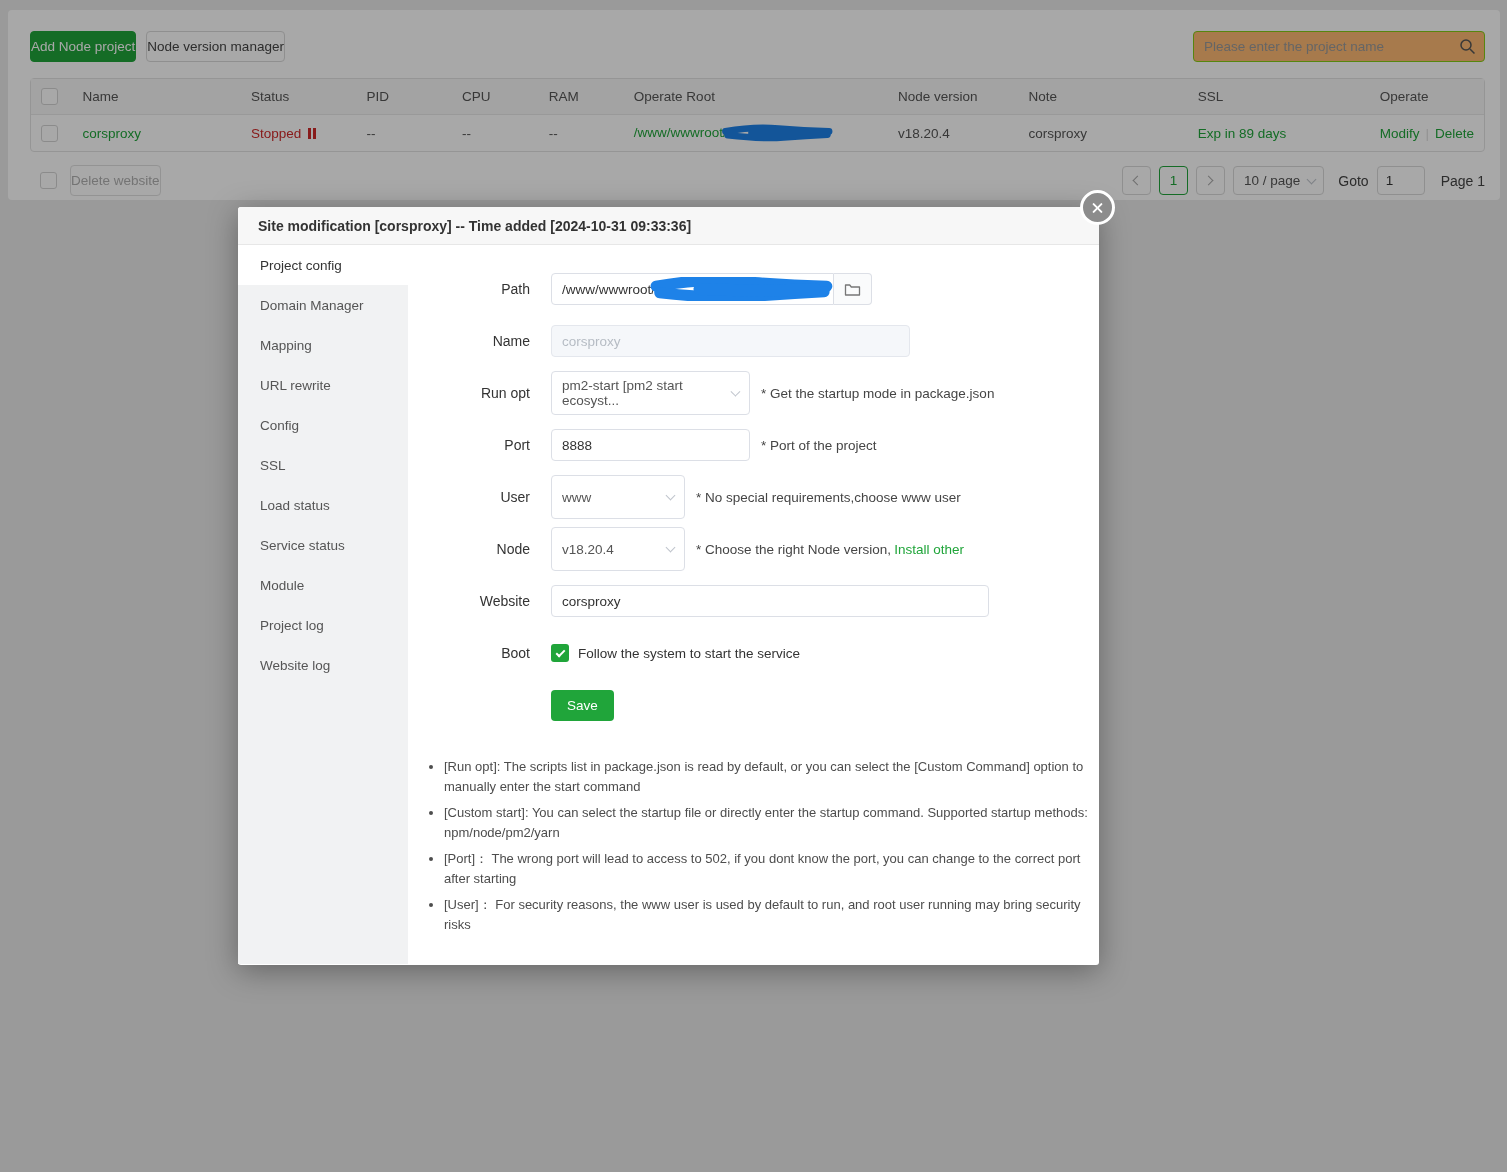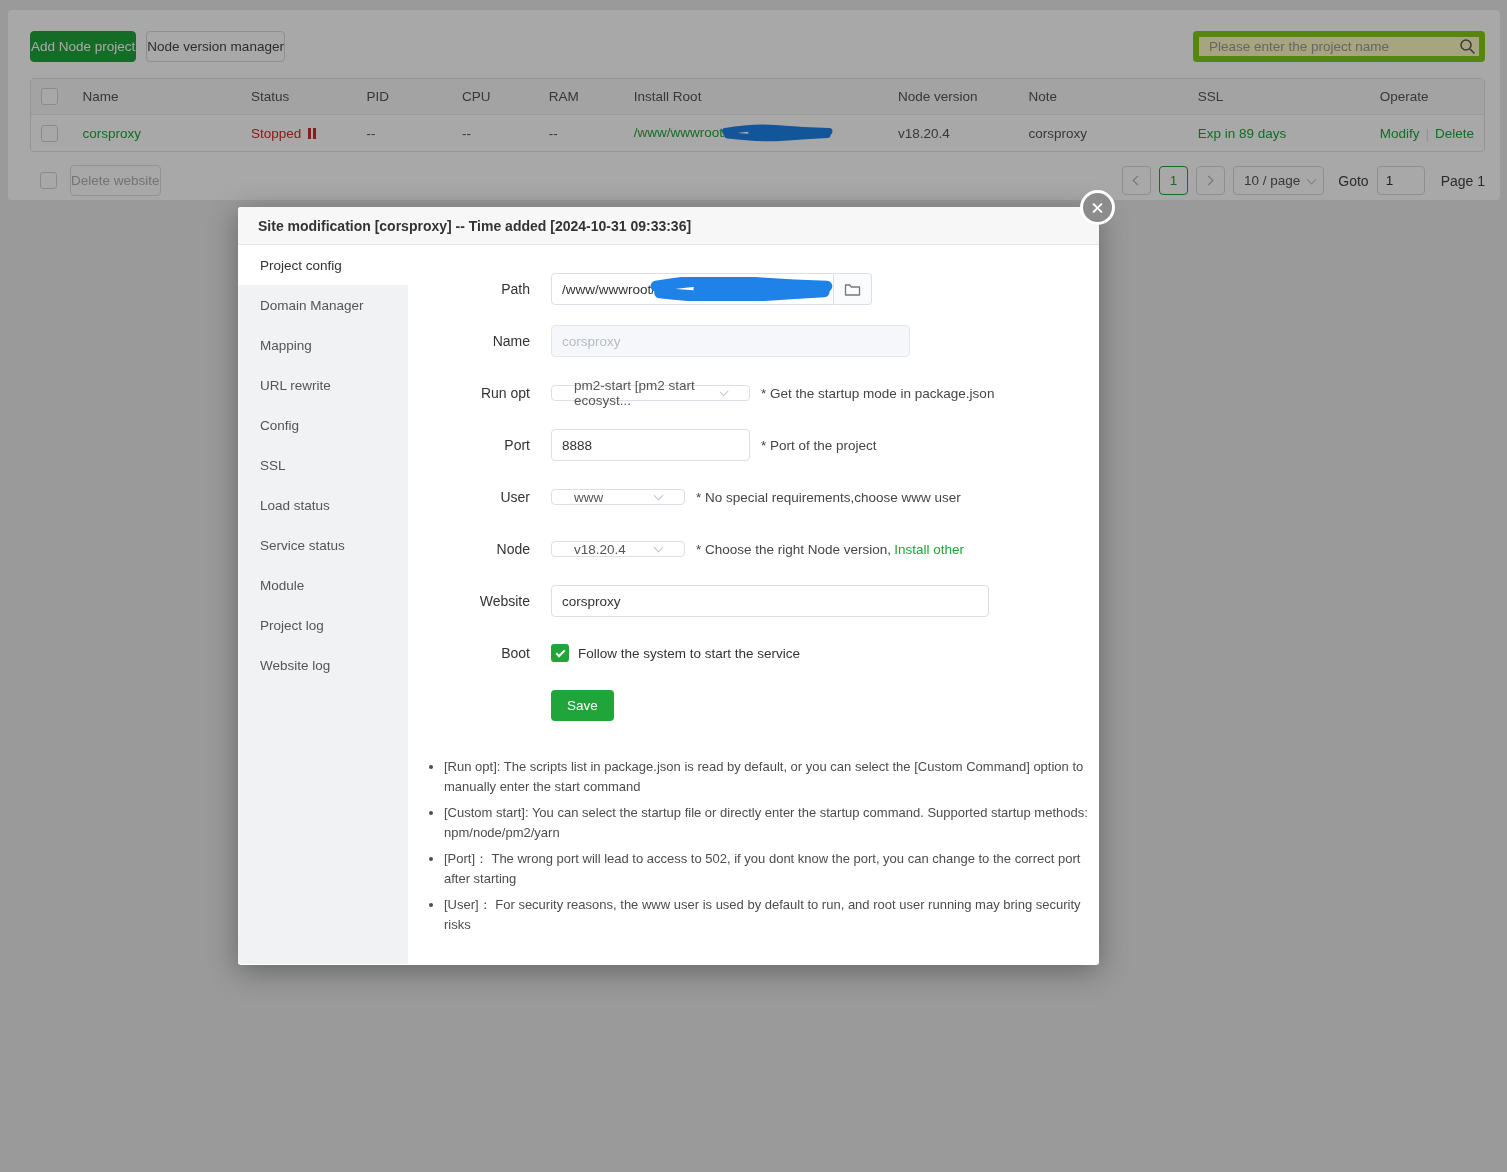--- a/index.html
+++ b/index.html
@@ -22,23 +22,23 @@
   .btn {
     height:31px; padding:0 0; border-radius:4px; font-size:13.5px;
     display:inline-flex; align-items:center; cursor:pointer;
     border:1px solid #d9d9d9; background:#fff; color:#454545;
   }
   .btn-green { background:#20a53a; border-color:#20a53a; color:#fff; }
   .btn + .btn { margin-left:10px; }
   .btn-disabled { color:#b0b0b0; border-color:#e0e0e0; }
   .search-wrap { margin-left:auto; position:relative; width:292px; }
   .search-wrap input {
-    width:100%; height:31px; border:6px solid #84cc16; border-radius:4px;
+    width:100%; height:31px; border:1px solid #84cc16; border-radius:4px;
     padding:0 34px 0 10px; font-size:13.5px; color:#333; outline:none;
-    font-family:"Liberation Sans", sans-serif; background:#fef9c3;
+    font-family:"Liberation Sans", sans-serif; background:#fdba74;
   }
   .search-wrap input::placeholder { color:#9a9a9a; }
   .search-icon { position:absolute; right:9px; top:7px; }
 
   table.sites {
     margin-top:16px; width:1455px; border-collapse:separate; border-spacing:0;
     border:1px solid #e3e3e3; border-radius:4px; font-size:13.5px;
   }
   table.sites th, table.sites td {
     height:36px; text-align:left; padding:0 10px; font-weight:400;
@@ -133,23 +133,23 @@
   .inp:disabled { background:#f5f7fa; border-color:#e4e7ed; color:#b6bcc4; }
   .path-group { position:relative; display:flex; }
   .path-input { width:283px; border-radius:4px 0 0 4px; }
   .folder-btn {
     width:38px; height:32px; border:1px solid #dcdfe6; border-left:none;
     border-radius:0 4px 4px 0; background:#fafbfc; cursor:pointer;
     display:flex; align-items:center; justify-content:center;
   }
   .path-scribble { position:absolute; left:92px; top:4px; pointer-events:none; }
   .sel {
-    height:16px; border:1px solid #dcdfe6; border-radius:4px; background:#fff;
+    height:44px; border:1px solid #dcdfe6; border-radius:4px; background:#fff;
     display:flex; align-items:center; justify-content:space-between;
-    padding:0 22px; color:#555; cursor:pointer;
+    padding:0 10px; color:#555; cursor:pointer;
   }
   .sel-runopt, .inp-port { width:199px; }
   .sel-sm { width:134px; }
   .inp-remark { width:438px; }
   .hint { margin-left:11px; color:#454545; font-size:13.5px; }
   .hint .green-link { margin-left:3px; }
   .cbx-checked {
     width:18px; height:18px; background:#20a53a; border-radius:3px;
     display:inline-flex; align-items:center; justify-content:center; cursor:pointer;
   }
@@ -197,21 +197,21 @@
         <col>
     </colgroup>
     <thead>
       <tr>
         <th><span class="cbx"></span></th>
         <th>Name</th>
         <th>Status</th>
         <th>PID</th>
         <th>CPU</th>
         <th>RAM</th>
-        <th>Install Root</th>
+        <th>Operate Root</th>
         <th>Node version</th>
         <th>Note</th>
         <th>SSL</th>
         <th class="op">Operate</th>
       </tr>
     </thead>
     <tbody>
       <tr>
         <td><span class="cbx"></span></td>
         <td><a class="green-link">corsproxy</a></td>

